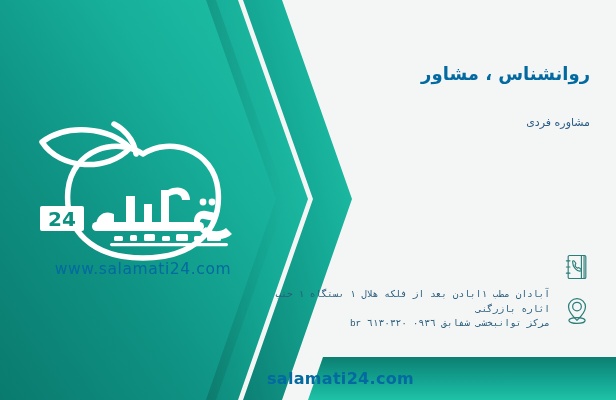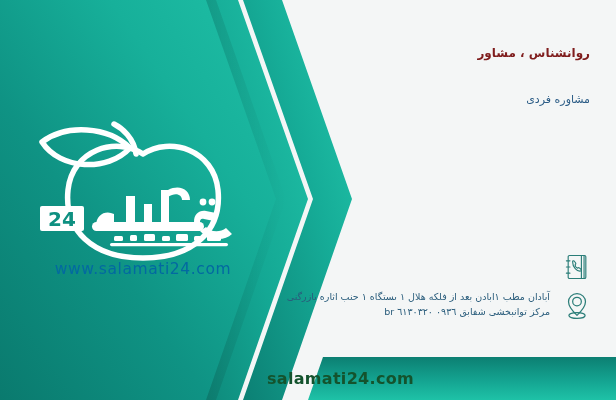--- a/index.html
+++ b/index.html
@@ -67,24 +67,24 @@
   }
   #person-name {
     color: #2b5c86;
     font-size: 30px;
     font-weight: bold;
     line-height: 1.25;
     letter-spacing: 0.5px;
     white-space: nowrap;
   }
   #person-role {
-    color: #7f1d1d;
-    font-size: 12px;
+    color: #0369a1;
+    font-size: 18px;
     font-weight: bold;
-    margin-top: 8px;
+    margin-top: 24px;
     line-height: 1.3;
   }
   #person-service {
     color: #2b5c86;
     font-size: 11px;
     margin-top: 31px;
     line-height: 1.3;
   }
 
   
@@ -112,29 +112,30 @@
     align-items: center;
     justify-content: center;
   }
   .contact-text {
     flex: 1 1 auto;
     text-align: right;
     color: #2a5d7c;
     font-size: 9.5px;
     line-height: 1.55;
     padding-left: 6px;
+    font-family: Liberation Mono, monospace;
   }
   .contact-text span { display: block; }
   #bottom-site {
     position: absolute;
     left: 0;
     right: 0;
     bottom: 12px;
     text-align: center;
-    color: #14532d;
+    color: #0369a1;
     font-size: 16px;
     font-weight: bold;
     letter-spacing: 0.3px;
     z-index: 7;
     padding-left: 65px;
   }
 </style>
 </head>
 <body>
 

